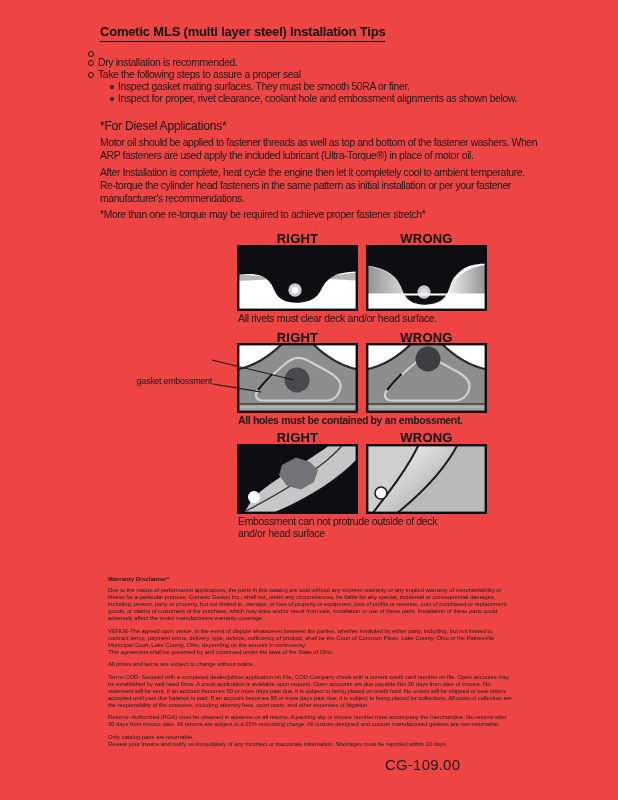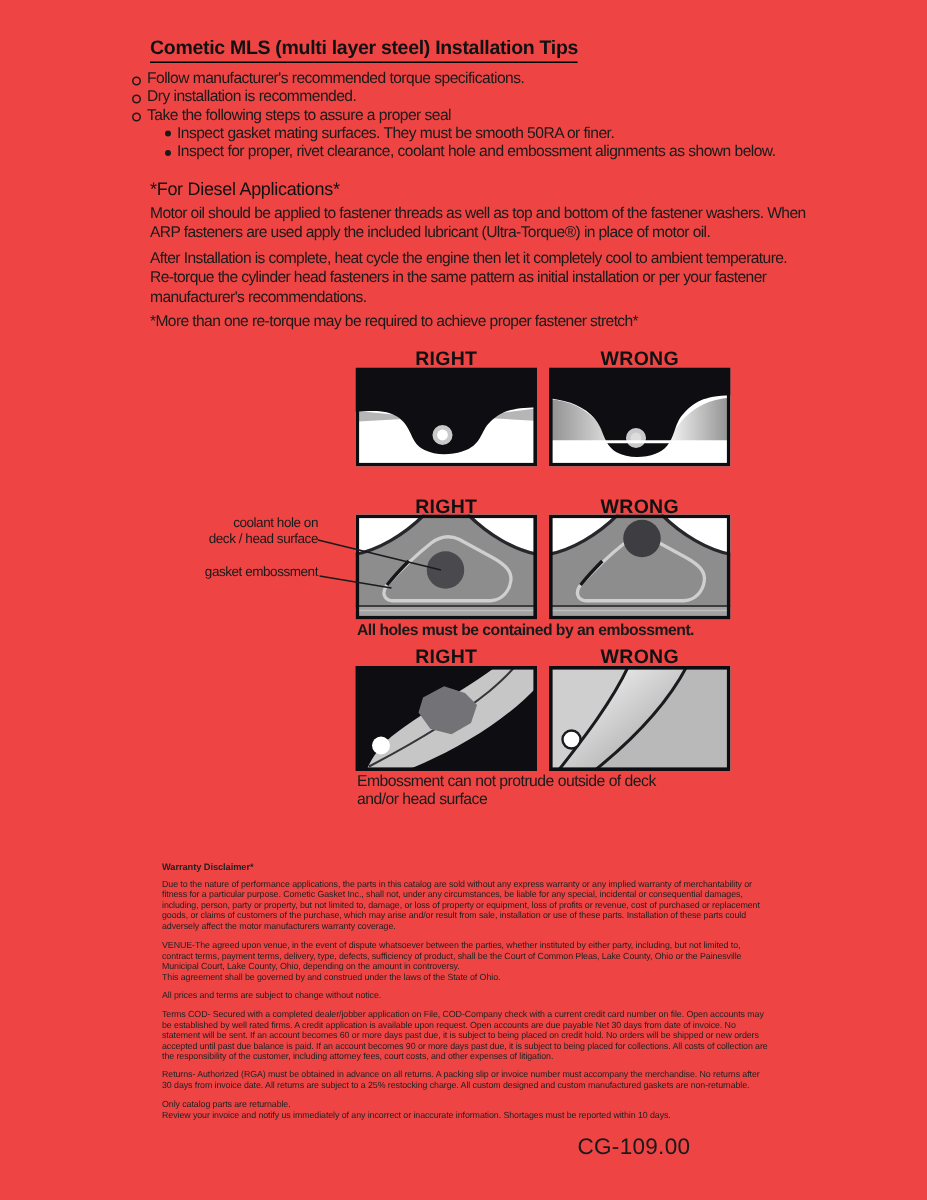--- a/index.html
+++ b/index.html
@@ -37,21 +37,20 @@
 </head>
 <body>
 
 <div class="page">
 
   <div class="abs doc-title">Cometic MLS (multi layer steel) Installation Tips</div>
 
   <div class="abs bullets">
     <div class="b-row">
       <span class="b-mark"></span>
-      <span>Follow manufacturer's recommended torque specifications.</span>
     </div>
     <div class="b-row">
       <span class="b-mark"></span>
       <span>Dry installation is recommended.</span>
     </div>
     <div class="b-row">
       <span class="b-mark"></span>
       <span>Take the following steps to assure a proper seal</span>
     </div>
     <div class="sb-row">
@@ -96,26 +95,25 @@
     <rect width="121" height="66" fill="#ffffff"></rect>
     <path d="M0,21 C14,22 25,28 32,36 C36,41 40,46 45,50 L0,50 Z" fill="url(#g1)"></path>
     <path d="M121,20 C107,21 96,27 89,35 C85,40 81,46 76,50 L121,50 Z" fill="url(#g2)"></path>
     <path d="M0,0 H121 V18.5 C103,19 96.5,23 89,31.5 C82,39.5 84.5,52.5 71,57.5 C63,60.5 52,60.5 45,56.5 C35,50.5 37.5,40 28,31.5 C20,24 9,21.5 0,20.5 Z" fill="#0d0d12"></path>
     <circle cx="58" cy="47" r="7.5" fill="#c9c9c9" stroke="#0d0d12" stroke-width="1.6"></circle>
     <circle cx="58" cy="47" r="3.6" fill="#dcdcdc"></circle>
     <line x1="2" y1="49.5" x2="119" y2="49.5" stroke="#ffffff" stroke-width="2"></line>
     <rect x="1.2" y="1.2" width="118.6" height="63.6" fill="none" stroke="#0d0d12" stroke-width="2.4"></rect>
   </svg>
 
+  <div class="abs dcap" style="left:238px;top:313px;width:240px;">All rivets must clear deck and/or head surface.</div>
 
   <div class="abs dlabel" style="left:237px;top:330px;">RIGHT</div>
   <div class="abs dlabel" style="left:366px;top:330px;">WRONG</div>
 
-  <div class="abs callout" style="right:406px;top:343px;width:110px;">coolant hole on
-deck / head surface</div>
   <div class="abs callout" style="right:406px;top:376px;width:120px;">gasket embossment</div>
 
   <svg class="abs panel" style="left:237px;top:343px;" width="121" height="70" viewBox="0 0 121 70">
     <rect width="121" height="70" fill="#8d8d8d"></rect>
     <path d="M0,0 H46 C32,14 15,23.5 0,26.5 Z" fill="#ffffff"></path>
     <path d="M46,0 C32,14 15,23.5 0,26.5" fill="none" stroke="#26262b" stroke-width="2.2"></path>
     <path d="M75,0 H121 V26.5 C106,23.5 89,14 75,0 Z" fill="#ffffff"></path>
     <path d="M75,0 C89,14 106,23.5 121,26.5" fill="none" stroke="#26262b" stroke-width="2.2"></path>
     <rect x="0" y="61" width="121" height="9" fill="#a2a2a2"></rect>
     <line x1="0" y1="61" x2="121" y2="61" stroke="#3c3c3c" stroke-width="1.4"></line>

